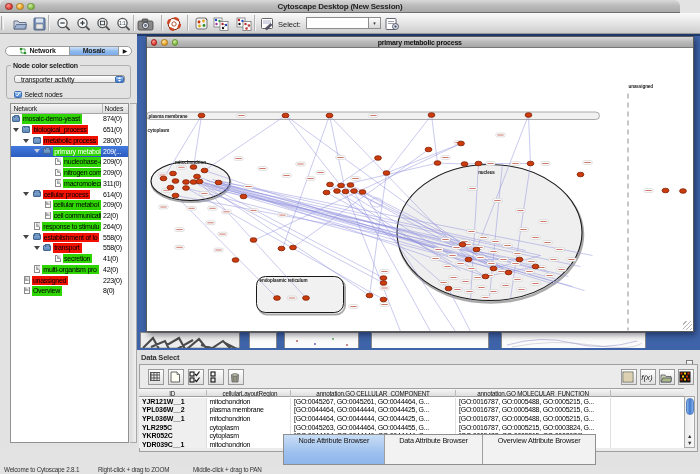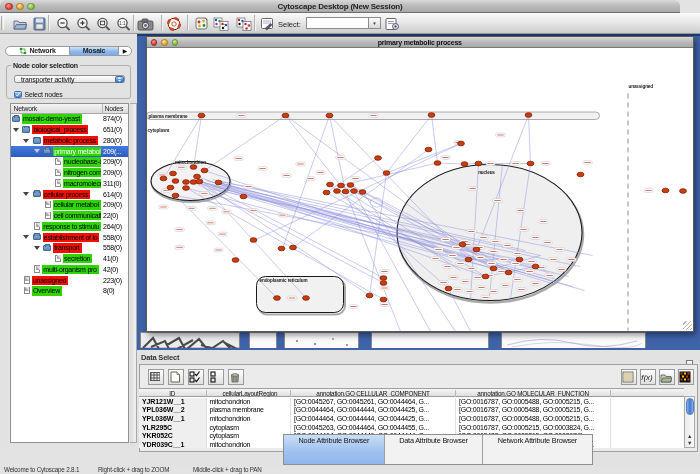--- a/index.html
+++ b/index.html
@@ -858,20 +858,20 @@
       <span class="pill abs"></span>
       <span class="arr abs" style="top:36px;">▲</span>
       <span class="arr abs" style="top:43px;">▼</span>
     </div>
   </div>
 </div>
 
 <div id="btabs" class="abs">
     <div class="btab sel">Node Attribute Browser</div>
     <div class="btab">Data Attribute Browser</div>
-    <div class="btab">Network Attribute Browser</div>
+    <div class="btab">Overview Attribute Browser</div>
   </div>
 
 <div id="statusbar" class="abs">
     <span class="msg" style="left: 4px;">Welcome to Cytoscape 2.8.1</span>
     <span class="msg" style="left: 98px;">Right-click + drag to ZOOM</span>
     <span class="msg" style="left: 193px;">Middle-click + drag to PAN</span>
   </div>
 
 </body></html>

